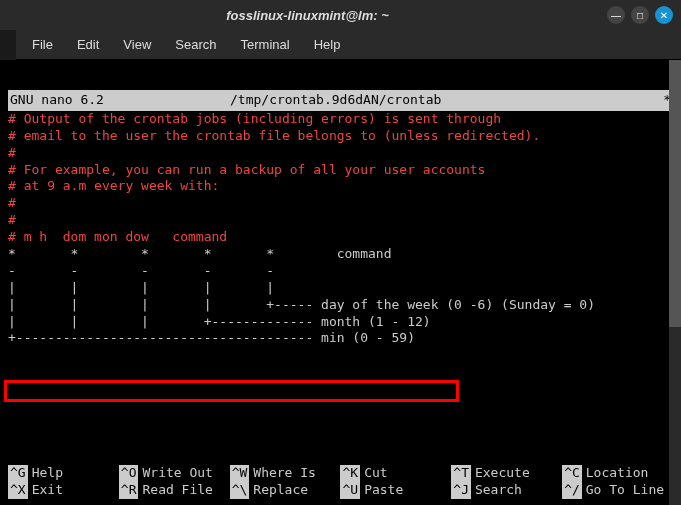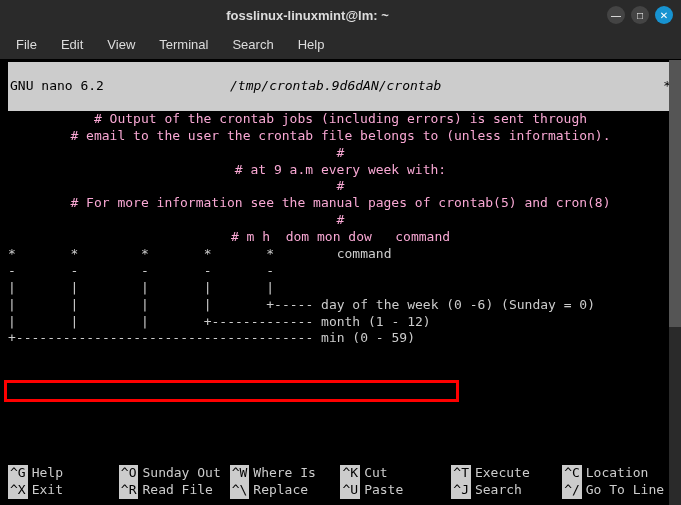--- a/index.html
+++ b/index.html
@@ -1,36 +1,36 @@
 <!DOCTYPE html>
 <html><head>
   <meta charset="utf-8">
   <style>
     * { margin: 0; padding: 0; box-sizing: border-box; }
     body { background: #1a1a1a; font-family: sans-serif; width: 681px; height: 505px; overflow: hidden; }
     
     .titlebar { background: #2a2a2a; height: 30px; display: flex; align-items: center; padding: 0 8px; color: #ddd; }
-    .titlebar-title { flex: 1; text-align: center; font-size: 13px; font-weight: bold; }
+    .titlebar-title { flex: 1; text-align: center; font-size: 13px; font-weight: bold; font-style: italic; }
     .titlebar-controls { display: flex; gap: 6px; align-items: center; }
     .titlebar-btn { width: 18px; height: 18px; border-radius: 50%; display: flex; align-items: center; justify-content: center; font-size: 10px; cursor: pointer; }
     .btn-min { background: #444; color: #fff; }
     .btn-max { background: #444; color: #fff; }
     .btn-close { background: #1793d1; color: #fff; }
     
-    .menubar { background: #2a2a2a; height: 30px; display: flex; align-items: center; padding: 0 4px; border-bottom: 1px solid #000; }
+    .menubar { background: #2a2a2a; height: 30px; display: flex; align-items: center; padding: 0 4px; border-bottom: 1px solid #000; margin-left: 16px; }
     .menu-item { color: #ddd; font-size: 13px; padding: 4px 12px; cursor: pointer; }
     
     .terminal { background: #000; height: calc(505px - 60px); padding: 2px 8px; font-family: "DejaVu Sans Mono", monospace; font-size: 13px; line-height: 1.3; position: relative; color: #ccc; overflow: hidden; }
     
-    .nano-header { background: #ccc; color: #000; display: flex; padding: 16px 2px; }
+    .nano-header { background: #ccc; color: #000; display: flex; padding: 2px 2px; margin-top: 28px; }
     .nano-header-left { width: 220px; }
-    .nano-header-mid { flex: 1; font-style: italic; }
+    .nano-header-mid { flex: 1; }
     .nano-header-right { }
     
-    .comment { color: #f9a8d4; text-align: center; }
+    .comment { color: #ef4444; }
     .plain { color: #ccc; }
     .terminal-line { white-space: pre; }
     
     .highlight-box { border: 3px solid #ff0000; position: absolute; left: 4px; top: 320px; width: 455px; height: 22px; pointer-events: none; }
     
     .nano-footer { position: absolute; bottom: 6px; left: 8px; right: 8px; }
     .nano-footer-row { display: flex; }
     .shortcut { display: flex; margin-right: 6px; width: 108px; }
     .shortcut-key { background: #ccc; color: #000; padding: 0 2px; margin-right: 4px; font-weight: normal; }
     .shortcut-label { color: #ccc; }
@@ -47,59 +47,59 @@
     <div class="titlebar-btn btn-min">—</div>
     <div class="titlebar-btn btn-max">□</div>
     <div class="titlebar-btn btn-close">✕</div>
   </div>
 </div>
 
 <div class="menubar">
   <div class="menu-item">File</div>
   <div class="menu-item">Edit</div>
   <div class="menu-item">View</div>
+  <div class="menu-item">Search</div>
   <div class="menu-item">Terminal</div>
-  <div class="menu-item">Search</div>
   <div class="menu-item">Help</div>
 </div>
 
 <div class="terminal">
   <div class="nano-header">
     <span class="nano-header-left"> GNU nano 6.2</span>
     <span class="nano-header-mid">/tmp/crontab.9d6dAN/crontab </span>
     <span class="nano-header-right">*</span>
   </div>
 
   <div class="terminal-line comment"># Output of the crontab jobs (including errors) is sent through</div>
-  <div class="terminal-line comment"># email to the user the crontab file belongs to (unless information).</div>
+  <div class="terminal-line comment"># email to the user the crontab file belongs to (unless redirected).</div>
   <div class="terminal-line comment">#</div>
+  <div class="terminal-line comment"># For example, you can run a backup of all your user accounts</div>
   <div class="terminal-line comment"># at 9 a.m every week with:</div>
   <div class="terminal-line comment">#</div>
-  <div class="terminal-line comment"># For more information see the manual pages of crontab(5) and cron(8)</div>
   <div class="terminal-line comment">#</div>
   <div class="terminal-line comment"># m h  dom mon dow   command</div>
   <div class="terminal-line plain"></div>
   <div class="terminal-line plain">*       *        *       *       *        command</div>
   <div class="terminal-line plain">-       -        -       -       -</div>
   <div class="terminal-line plain">|       |        |       |       |</div>
   <div class="terminal-line plain">|       |        |       |       +----- day of the week (0 -6) (Sunday = 0)</div>
   <div class="terminal-line plain">|       |        |       +------------- month (1 - 12)</div>
   <div class="terminal-line plain">+-------------------------------------- min (0 - 59)</div>
 
   <div class="highlight-box"></div>
 
   <div class="nano-footer">
     <div class="nano-footer-row">
       <div class="shortcut">
           <span class="shortcut-key">^G</span>
           <span class="shortcut-label">Help</span>
         </div>
       <div class="shortcut">
           <span class="shortcut-key">^O</span>
-          <span class="shortcut-label">Sunday Out</span>
+          <span class="shortcut-label">Write Out</span>
         </div>
       <div class="shortcut">
           <span class="shortcut-key">^W</span>
           <span class="shortcut-label">Where Is</span>
         </div>
       <div class="shortcut">
           <span class="shortcut-key">^K</span>
           <span class="shortcut-label">Cut</span>
         </div>
       <div class="shortcut">

